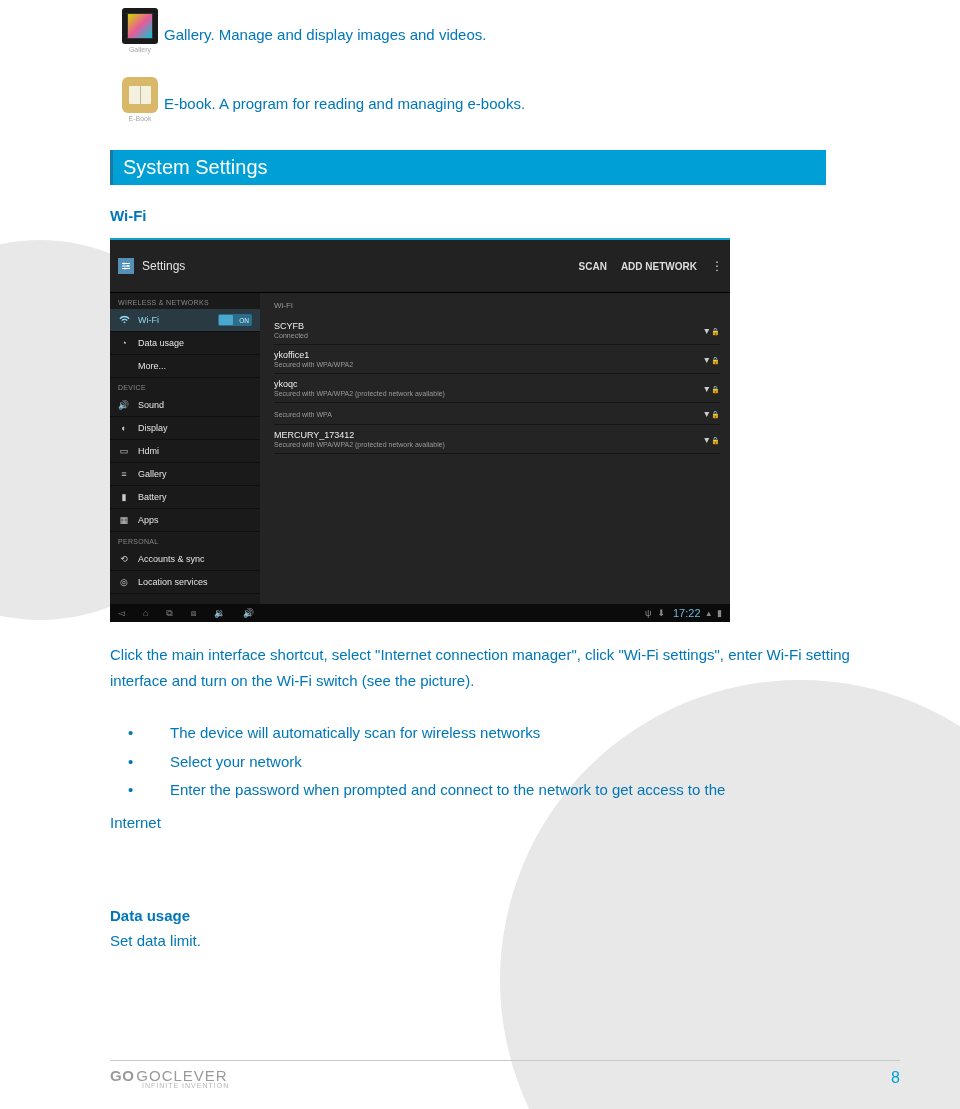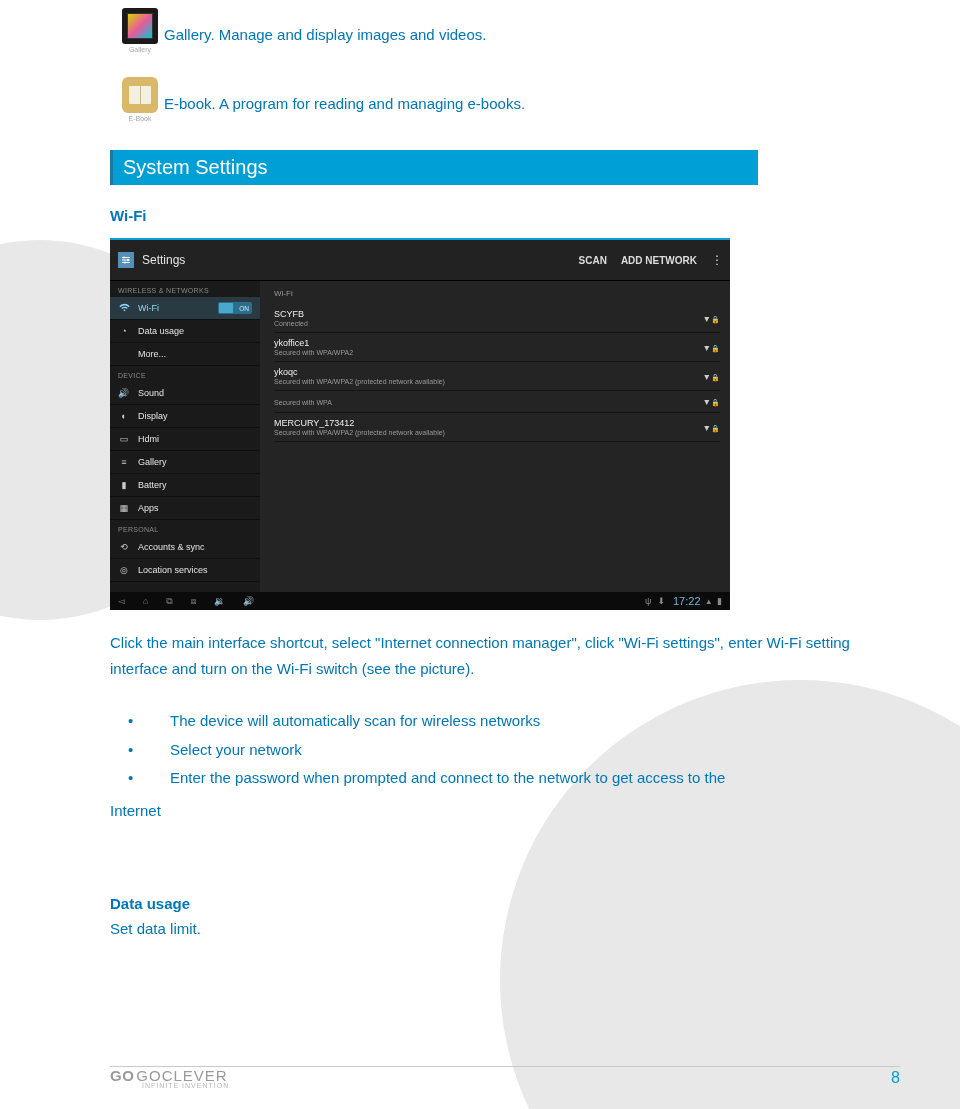--- a/index.html
+++ b/index.html
@@ -87,21 +87,21 @@
   font-size: 15px;
   line-height: 1.4;
   padding-bottom: 8px;
 }
 .section-banner {
   background: #009fd6;
   color: #fff;
   font-size: 20px;
   padding: 6px 10px;
   margin-top: 28px;
-  width: 648px;
+  width: 716px;
   border-left: 3px solid #1a7aa3;
 }
 .subheading {
   font-size: 15px;
   margin: 22px 0 14px 0;
   font-weight: bold;
 }
 .body-text {
   font-size: 15px;
   line-height: 1.7;
@@ -128,21 +128,21 @@
 .shot {
   width: 620px;
   background: #1f1f1f;
   color: #e4e4e4;
   font-size: 9.5px;
   border-top: 2px solid #0aa0d0;
 }
 .shot-header {
   display: flex;
   align-items: center;
-  padding: 12px 8px;
+  padding: 18px 8px;
   background: #222;
   border-bottom: 1px solid #000;
   font-size: 12px;
 }
 .shot-header .title { flex: 1; }
 .shot-header .action { font-size: 10px; margin-left: 14px; color: #ddd; font-weight: bold; }
 .shot-header .dots { margin-left: 14px; color: #ddd; letter-spacing: -1px; }
 .settings-icon {
   width: 16px; height: 16px;
   background: #5590b8;
@@ -225,20 +225,21 @@
 .shot-navbar .nbtn { margin-right: 18px; color:#888; }
 .shot-navbar .spacer { flex: 1; }
 .shot-navbar .clock { color: #6bb8d8; font-size: 11px; margin-left: 8px; }
 .shot-navbar .stat { color:#8a8a8a; margin-left:6px; font-size:9px; }
 .footer {
   position: absolute;
   bottom: 20px;
   left: 110px;
   right: 60px;
   border-top: 1px solid #c9c9c9;
+  padding-top: 6px;
   display: flex;
   align-items: center;
   z-index: 2;
 }
 .brand {
   display: flex;
   align-items: baseline;
   color: #9a9a9a;
 }
 .brand-go { font-weight: bold; font-size: 15px; letter-spacing: 0.5px; }

